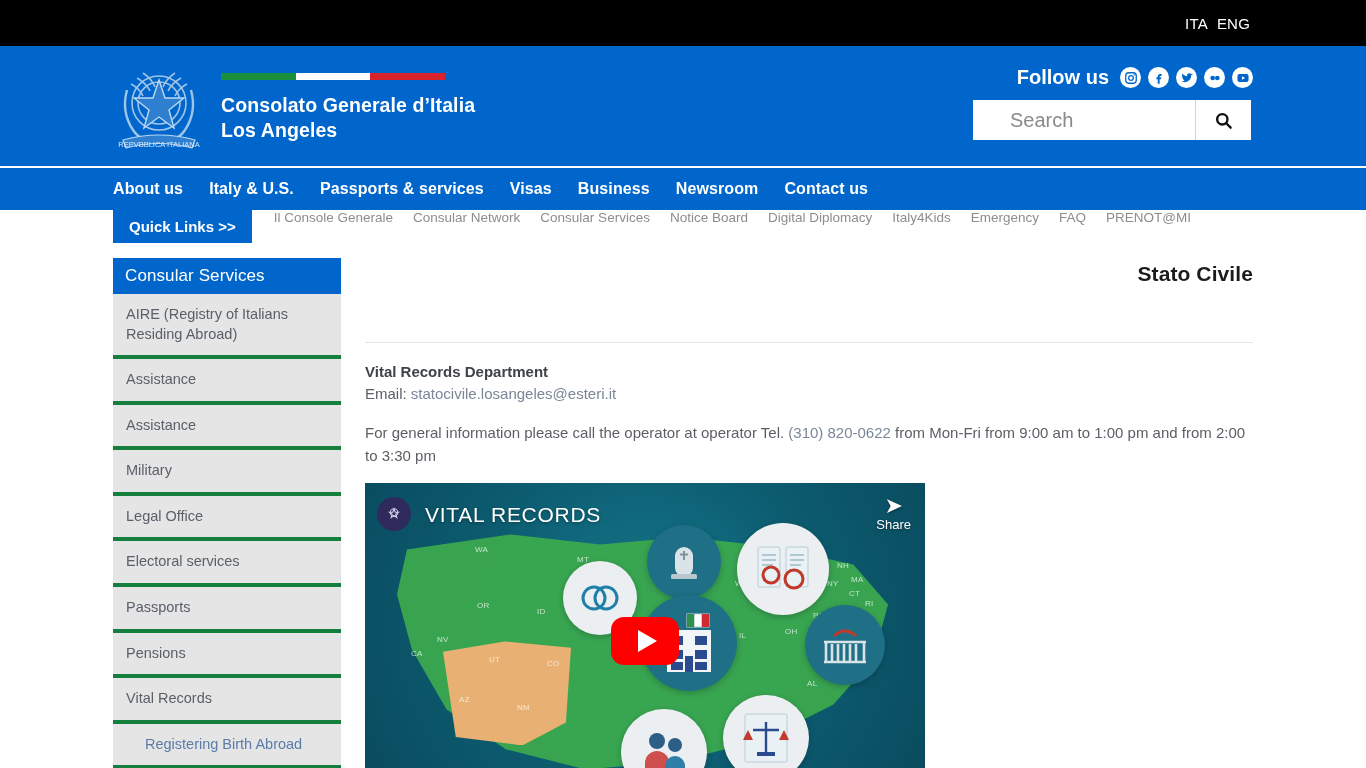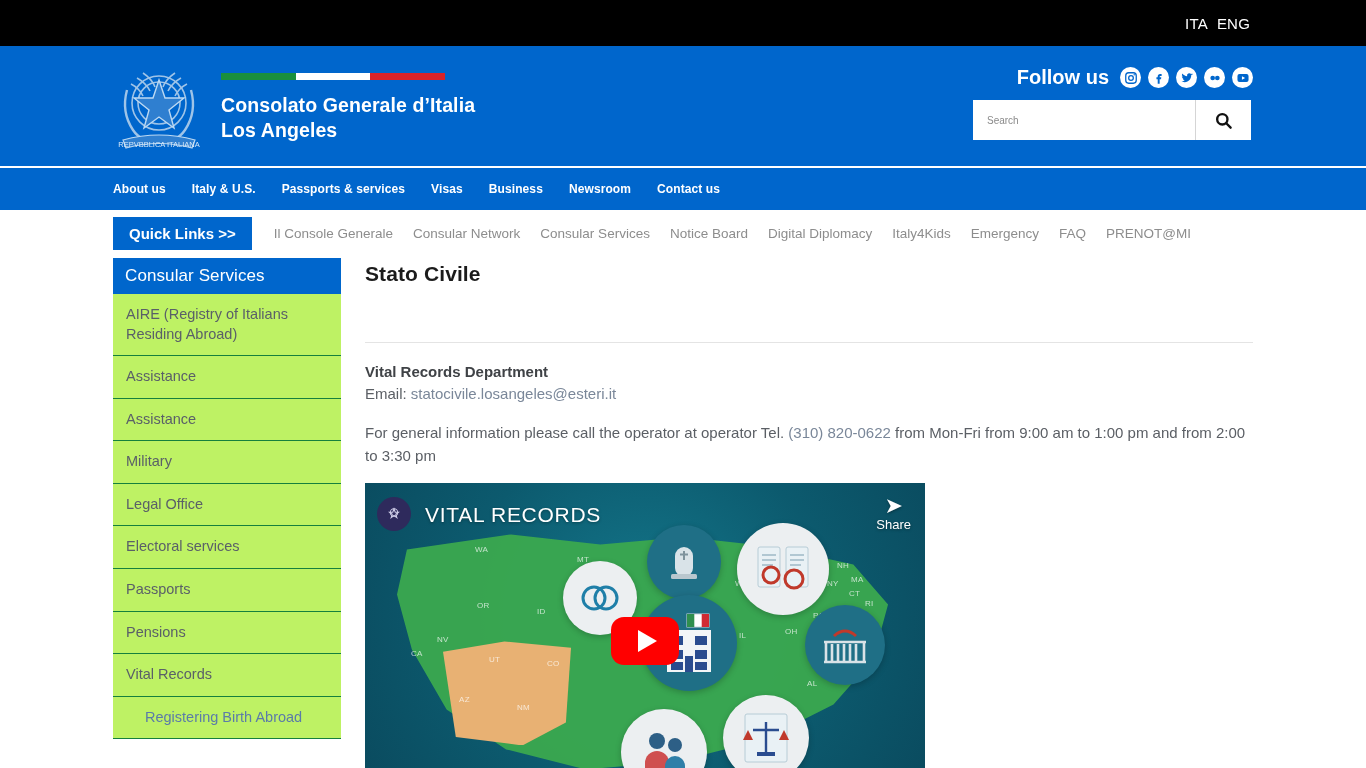--- a/index.html
+++ b/index.html
@@ -101,24 +101,25 @@
     display: flex;
     height: 40px;
     background: #ffffff;
     width: 278px;
   }
   .searchbox input {
     flex: 1;
     border: 0;
     outline: none;
     padding: 0 14px;
-    font-size: 10px;
+    font-size: 20px;
     font-family: "Liberation Sans", sans-serif;
     color: #333;
     min-width: 0;
+    margin-left: 23px;
   }
   .searchbox input::placeholder { color: #8a8a8a; }
   .search-btn {
     width: 56px;
     border: 0;
     border-left: 1px solid #d5d5d5;
     background: #ffffff;
     cursor: pointer;
     display: flex; align-items: center; justify-content: center;
   }
@@ -132,39 +133,39 @@
   .mainnav-inner {
     width: 1140px;
     margin: 0 auto;
     height: 100%;
     display: flex;
     align-items: center;
     gap: 26px;
   }
   .mainnav a {
     color: #ffffff;
-    font-size: 12px;
+    font-size: 16px;
     font-weight: bold;
     text-decoration: none;
     letter-spacing: .1px;
     cursor: pointer;
   }
 
   
   .quickbar {
     background: #ffffff;
     height: 48px;
     border-bottom: 1px solid #ffffff;
   }
   .quickbar-inner {
     width: 1140px;
     margin: 0 auto;
     height: 100%;
     display: flex;
-    align-items: center;
+    align-items: flex-start;
   }
   .quick-btn {
     background: #0066CC;
     color: #ffffff;
     font-size: 15px;
     font-weight: bold;
     padding: 8px 16px;
     cursor: pointer;
     white-space: nowrap;
     margin-right: 22px;
@@ -201,41 +202,42 @@
   
   .sidebar { width: 228px; flex: none; }
   .side-head {
     background: #0066CC;
     color: #ffffff;
     font-size: 17px;
     padding: 8px 12px;
     letter-spacing: .1px;
   }
   .side-item {
-    background: #bef264;
-    border-bottom: 1px solid #15803d;
+    background: #e5e5e5;
+    border-bottom: 4px solid #15803d;
     padding: 11px 13px;
     font-size: 14.5px;
     color: #5a6068;
     line-height: 1.35;
     cursor: pointer;
   }
   .side-item.sub {
     padding-left: 32px;
     color: #5b7ca8;
   }
 
   
   .content { flex: 1; min-width: 0; padding-top: 4px; }
   .page-title {
     font-size: 21px;
     font-weight: bold;
     color: #1b1b1b;
     margin: 0 0 56px 0;
     letter-spacing: .1px;
+    text-align: right;
   }
   .divider {
     border: 0;
     border-top: 1px solid #e4e4e4;
     margin: 0 0 20px 0;
   }
   .dept-name {
     font-size: 15px;
     font-weight: bold;
     color: #3f4246;

